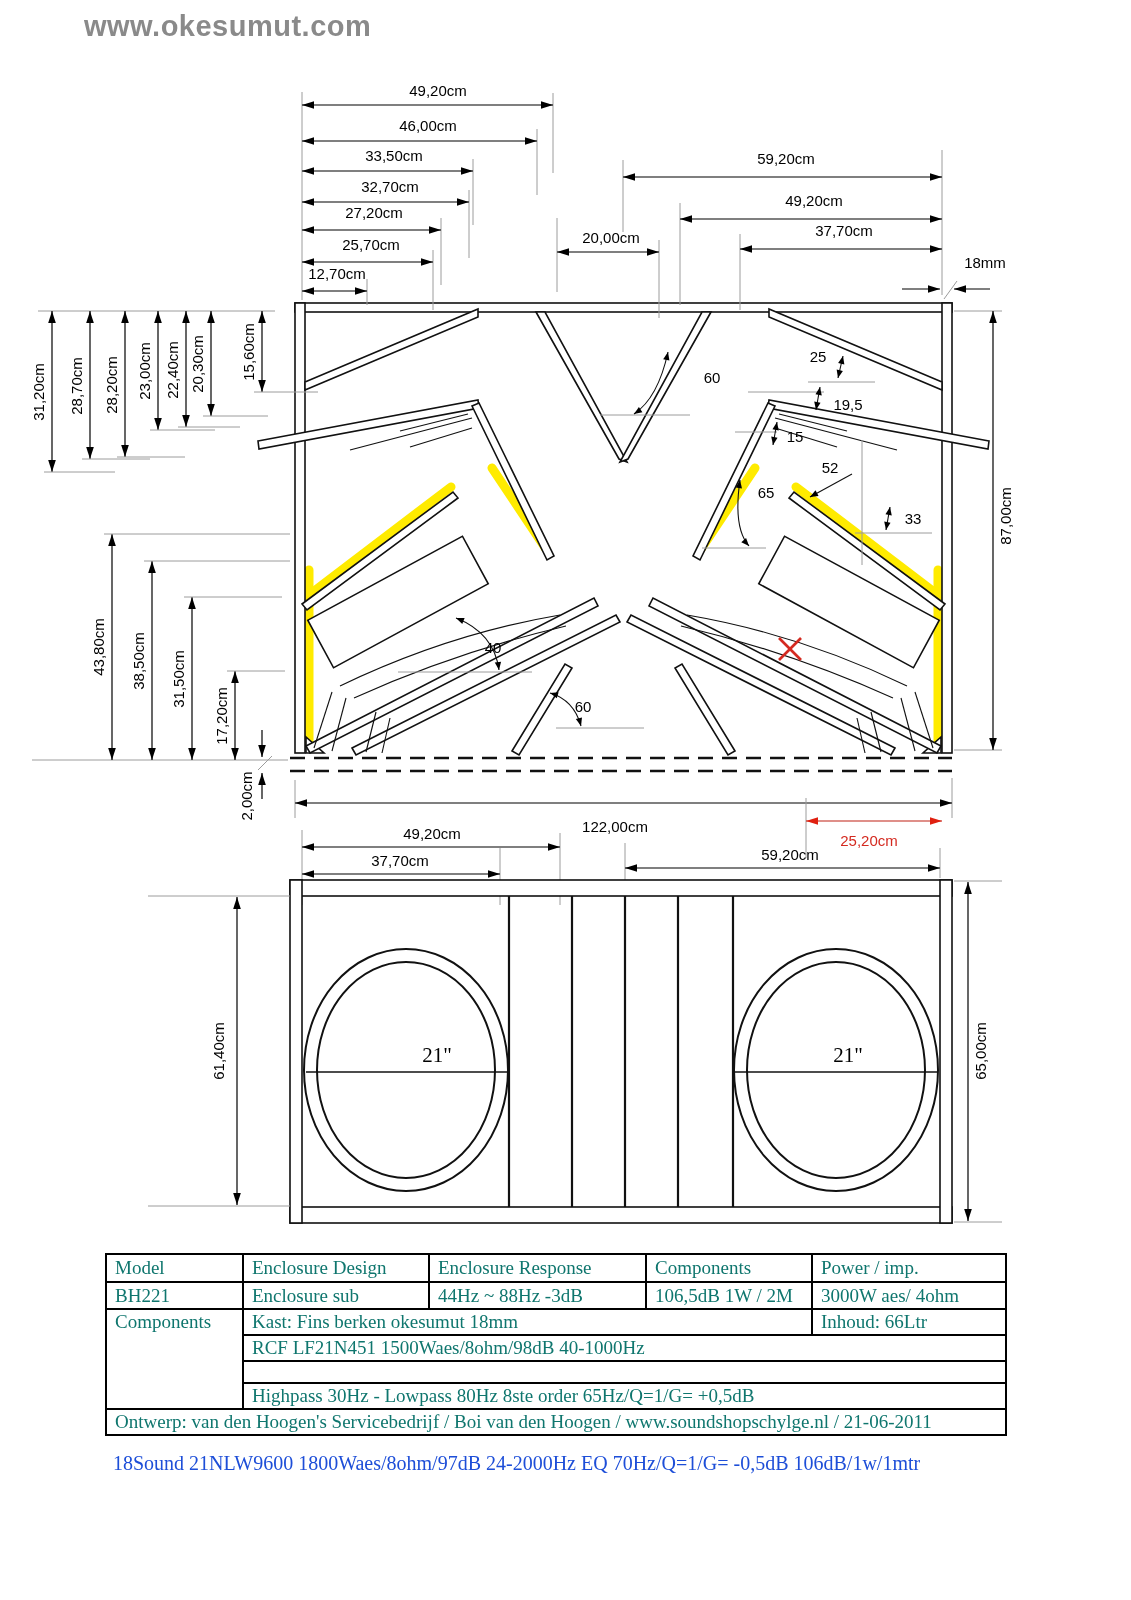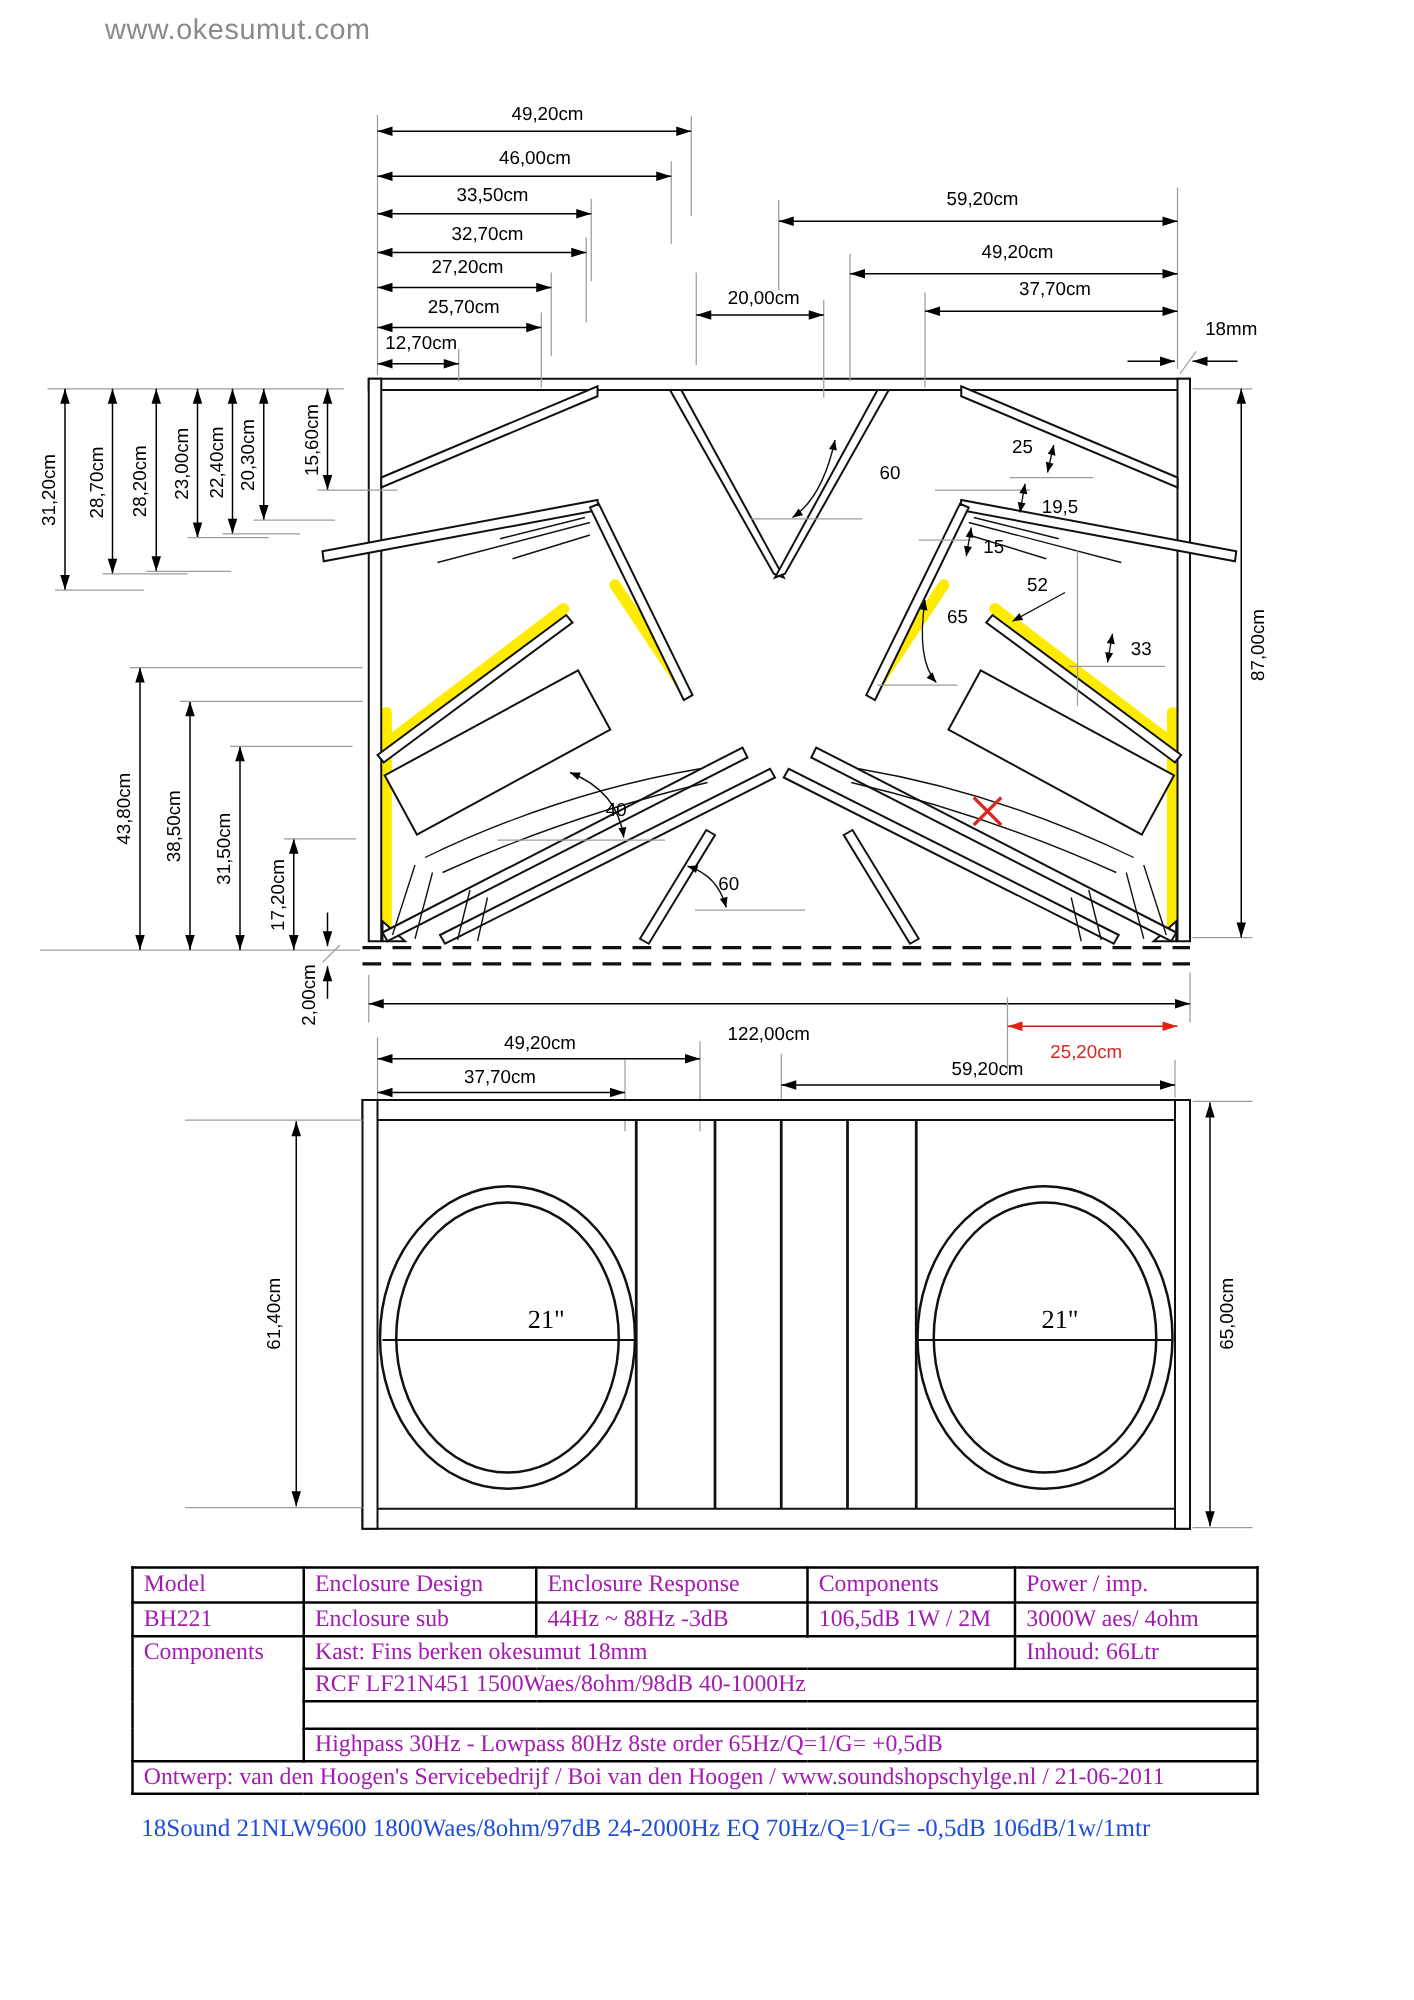--- a/index.html
+++ b/index.html
@@ -1,28 +1,28 @@
 <!DOCTYPE html>
 <html><head>
 <meta charset="utf-8">
 <style>
   html,body{margin:0;padding:0;background:#ffffff;}
   body{width:1131px;height:1600px;position:relative;font-family:"Liberation Sans",sans-serif;}
-  .watermark{position:absolute;left:84px;top:10px;font-size:23px;font-weight:normal;color:#8a8a8a;letter-spacing:.5px;}
+  .watermark{position:absolute;left:84px;top:10px;font-size:29px;font-weight:bold;color:#8a8a8a;letter-spacing:.5px;}
   svg text{font-family:"Liberation Sans",sans-serif;font-size:15px;fill:#000;}
   svg text.serif{font-family:"Liberation Serif",serif;font-size:21px;}
   svg text.red{fill:#d42a20;}
   .board{fill:#ffffff;stroke:#111;stroke-width:1.6;}
   .thin{stroke:#111;stroke-width:1.1;fill:none;}
   .dim{stroke:#000;stroke-width:1.2;}
   .dimr{stroke:#c02015;stroke-width:1.2;}
   .ext{stroke:#9c9c9c;stroke-width:1;}
   .yellow{stroke:#ffeb00;stroke-width:9;stroke-linecap:round;}
   .spec-table{position:absolute;left:105px;top:1253px;width:900px;border-collapse:collapse;
-    font-family:"Liberation Serif",serif;font-size:19px;color:#a21caf;table-layout:fixed;}
+    font-family:"Liberation Serif",serif;font-size:19px;color:#0f766e;table-layout:fixed;}
   .spec-table th,.spec-table td{border:2px solid #000;padding:1px 8px;text-align:left;
     font-weight:normal;vertical-align:middle;overflow:hidden;white-space:nowrap;}
   .footnote{position:absolute;left:113px;top:1452px;font-family:"Liberation Serif",serif;font-size:20px;color:#1d4ed8;}
 </style>
 </head>
 <body>
 
 
 
 <div class="watermark">www.okesumut.com</div>

